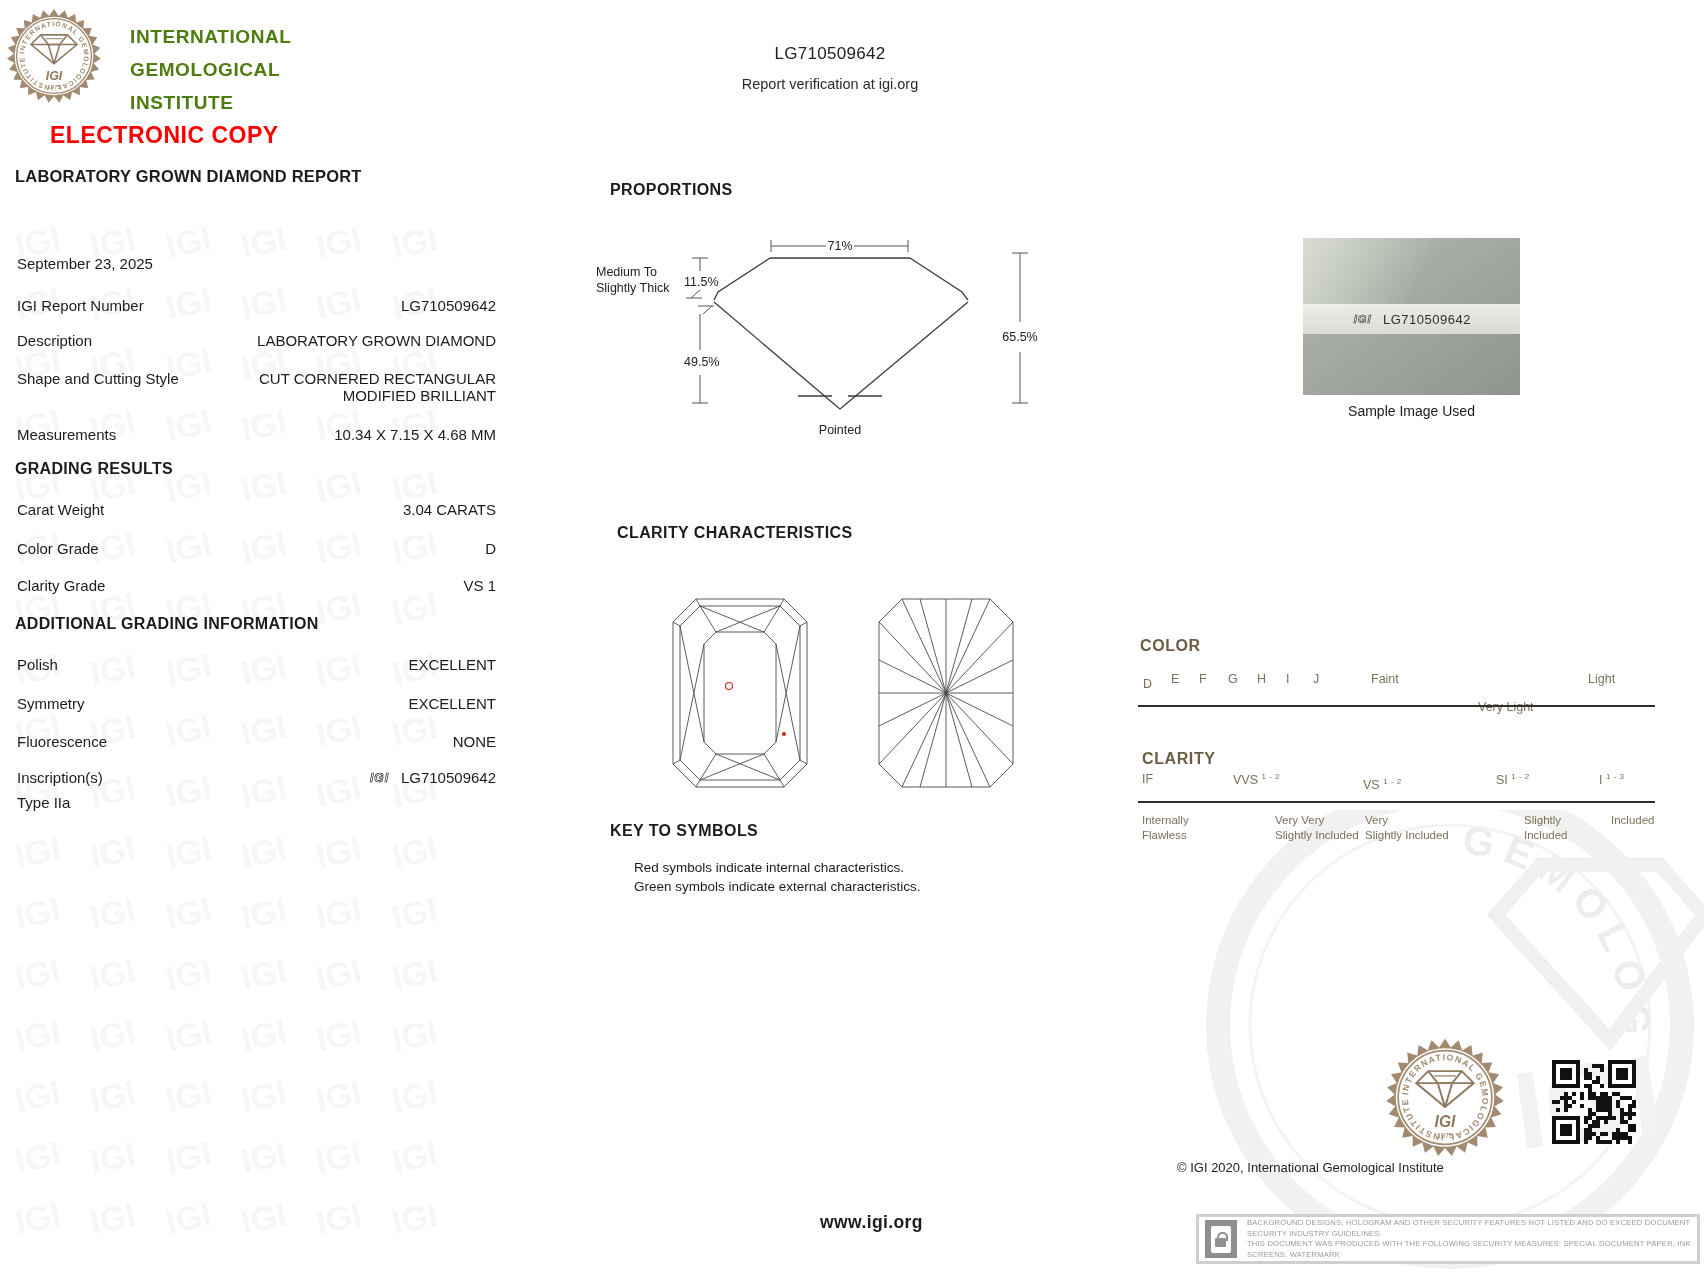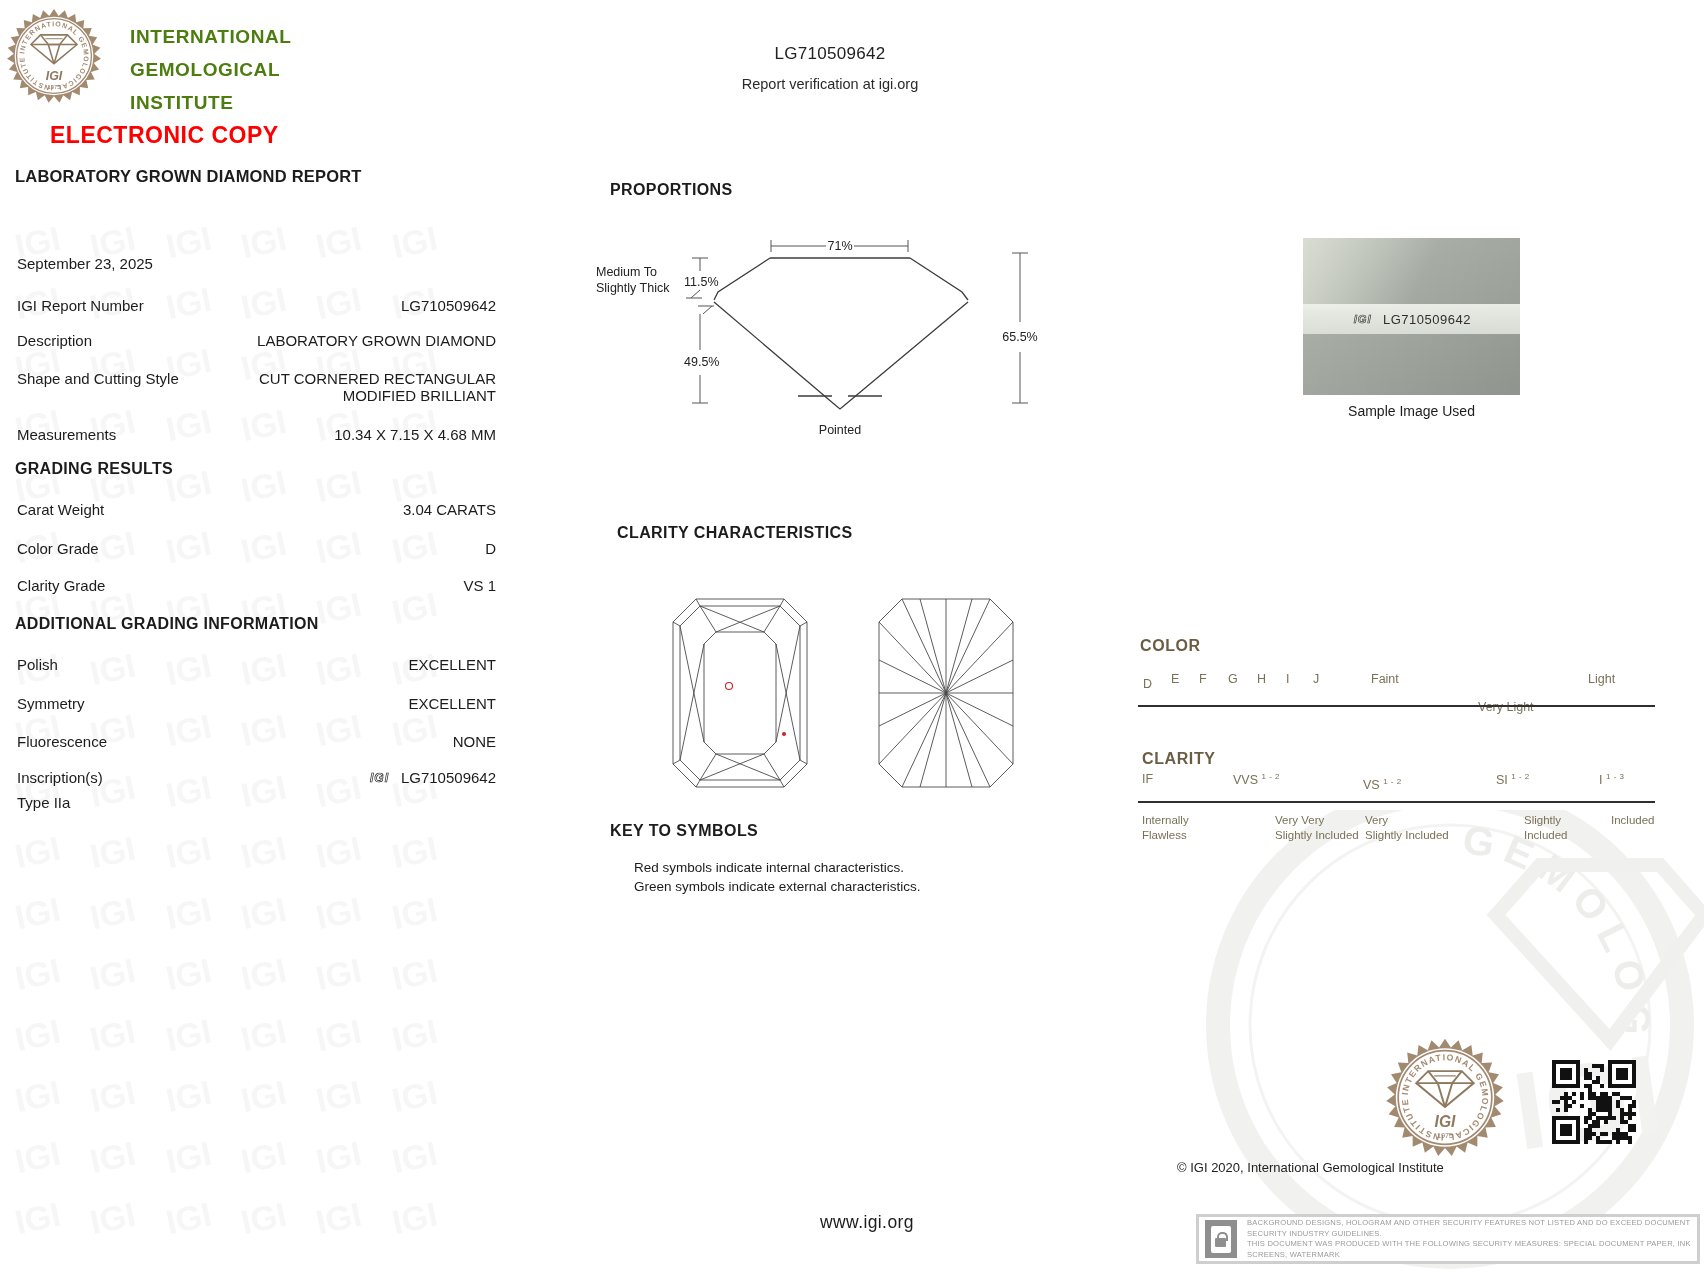--- a/index.html
+++ b/index.html
@@ -45,21 +45,21 @@
   
   .scale-h{position:absolute;font-size:16px;font-weight:bold;color:#6b5d43;letter-spacing:0.6px;}
   .sc-item{position:absolute;font-size:12.5px;color:#7b7058;}
   .sc-item.sel{margin-top:5px;}
   .sc-rule{position:absolute;left:1138px;width:517px;border-top:2px solid #2f2f2f;height:0;}
   .sc-item sup{font-size:8px;letter-spacing:0.5px;}
   .sc-lab{position:absolute;font-size:11.5px;line-height:15px;color:#7b7058;white-space:pre-line;}
   
   .copyright{position:absolute;left:1177px;top:1160px;font-size:13px;color:#222;}
   .formcode{position:absolute;left:1617px;top:1205px;font-size:13px;color:#222;margin-top:6px;}
-  .website{position:absolute;left:820px;top:1212px;font-size:17.5px;font-weight:normal;letter-spacing:0.4px;}
+  .website{position:absolute;left:820px;top:1212px;font-size:17.5px;font-weight:bold;letter-spacing:0.4px;}
   .strip{position:absolute;left:1196px;top:1214px;width:504px;height:50px;border:3px solid #cfcfcf;
          background:#fff;display:flex;align-items:center;gap:10px;padding:0 6px;box-sizing:border-box;}
   .strip .icon{width:32px;height:38px;background:#8f8f8f;flex:0 0 auto;display:flex;align-items:center;justify-content:center;}
   .strip .doc{width:20px;height:27px;background:#fff;border-radius:2px;position:relative;}
   .strip .doc .sh{position:absolute;left:6px;top:6px;width:7px;height:7px;border:2px solid #8f8f8f;
                   border-bottom:none;border-radius:5px 5px 0 0;}
   .strip .doc .bd{position:absolute;left:4px;top:12px;width:11px;height:9px;background:#8f8f8f;border-radius:1px;}
   .strip .txt{font-size:7.6px;line-height:10.5px;color:#9a9a9a;letter-spacing:0.2px;}
   svg text{font-family:"Liberation Sans", sans-serif;}
 </style>

